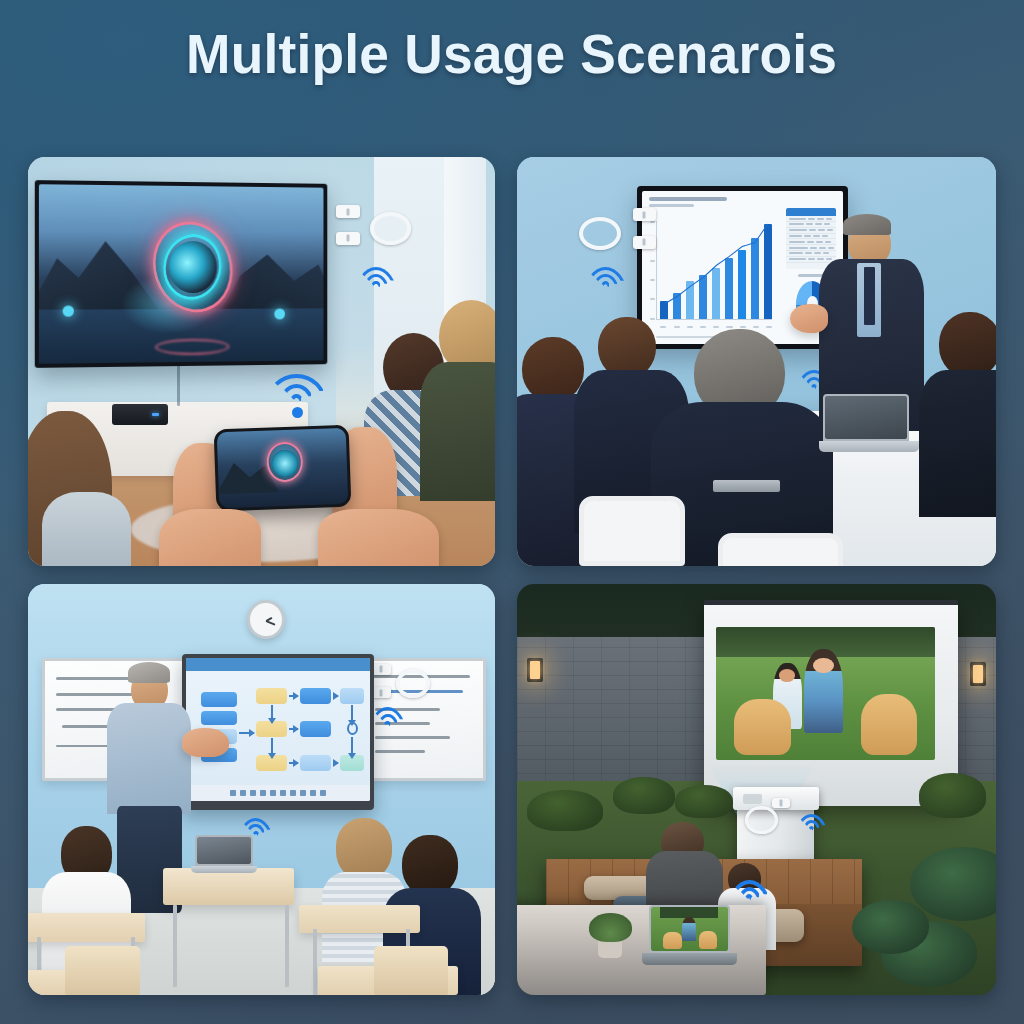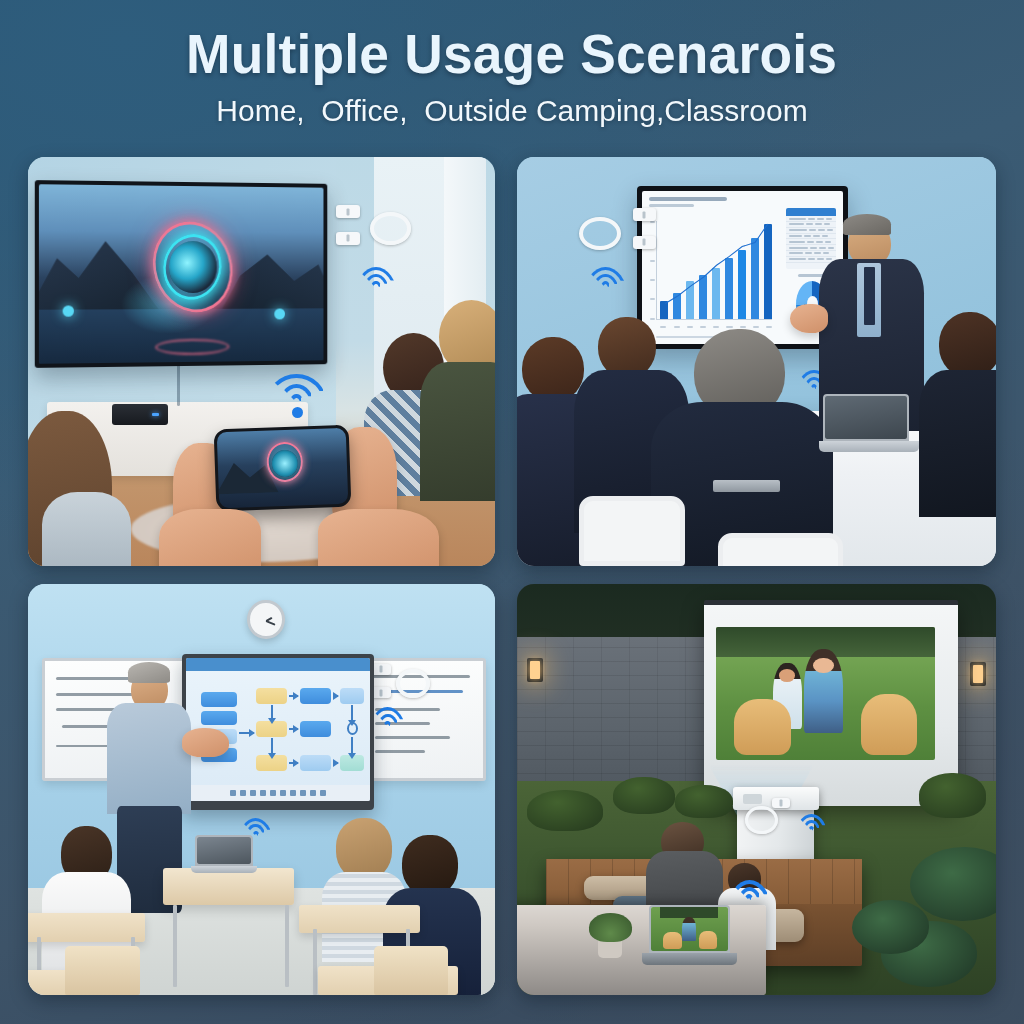--- a/index.html
+++ b/index.html
@@ -281,21 +281,20 @@
   .plant-top { position:absolute; background:radial-gradient(ellipse at 50% 70%,#5f8a4a,#36552c);
         border-radius:50% 50% 42% 42%; }
   .fg-leaf { position:absolute; border-radius:52% 48% 50% 50%;
         background:radial-gradient(ellipse at 40% 35%,#3e6b46,#1d3324); }
 </style>
 </head>
 <body>
 
 <div class="header">
   <div class="title">Multiple Usage Scenarois</div>
-  <div class="subtitle">Home,  Office,  Outside Camping,Classroom</div>
 </div>
 
 <div class="grid">
 
   <div class="panel p-home">
     <div class="home-wallL"></div>
     <div class="home-window"></div>
     <div class="home-curtain"></div>
     <div class="home-floor"></div>
     <div class="home-rug"></div>

